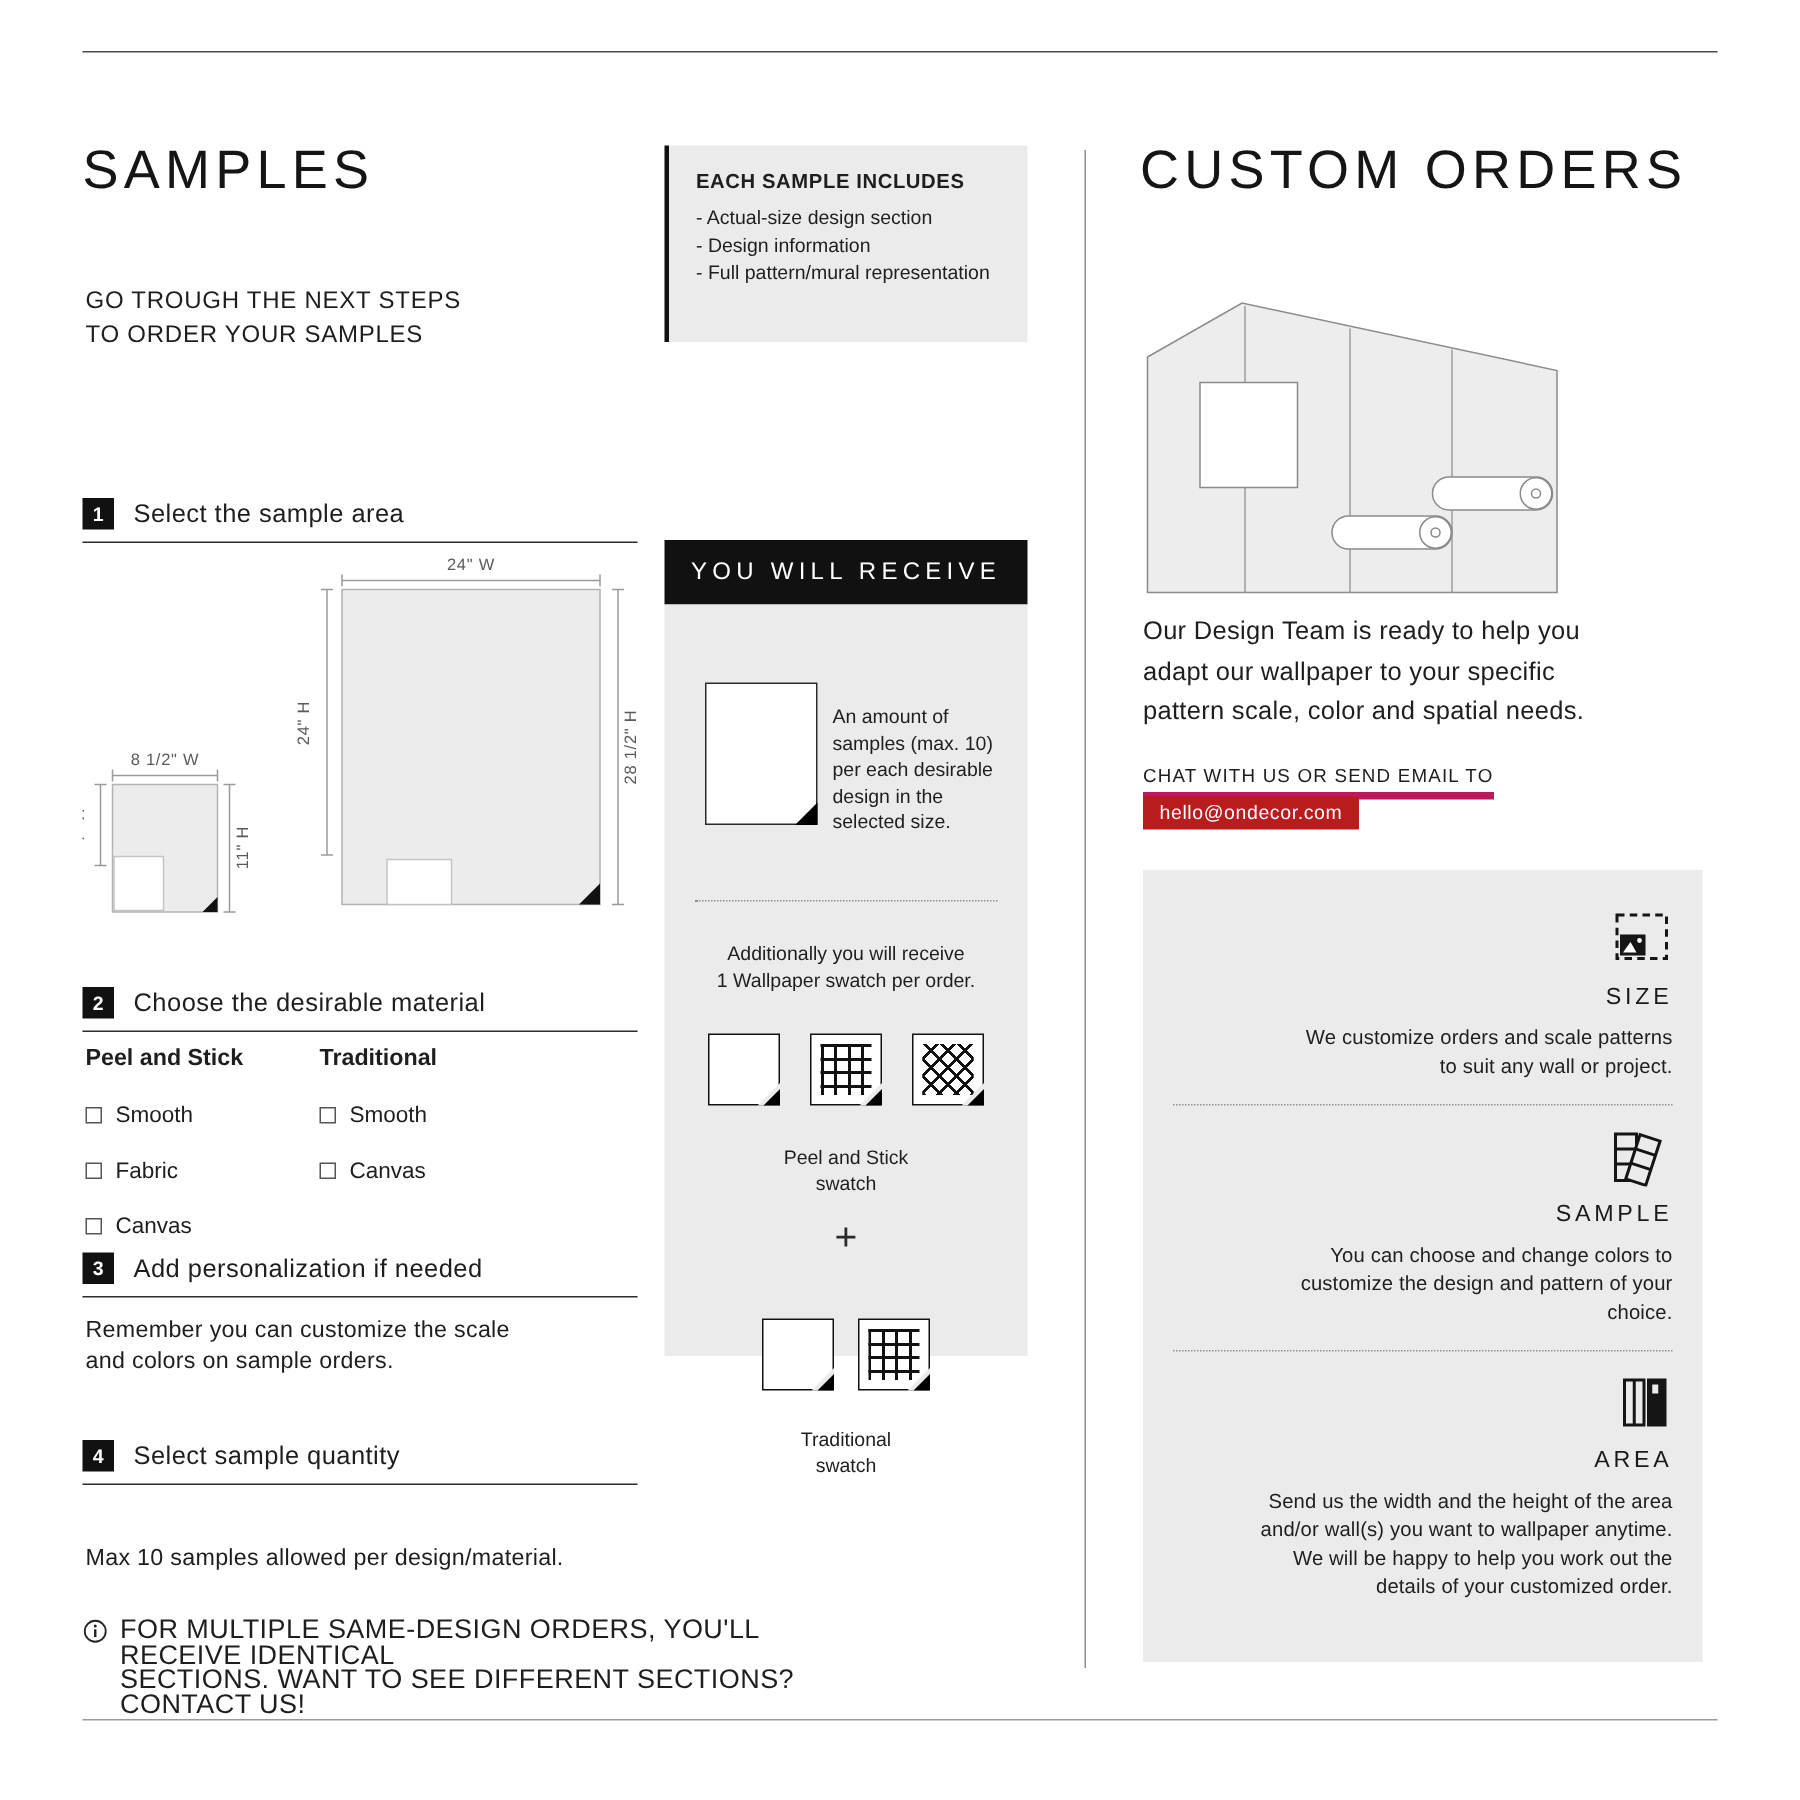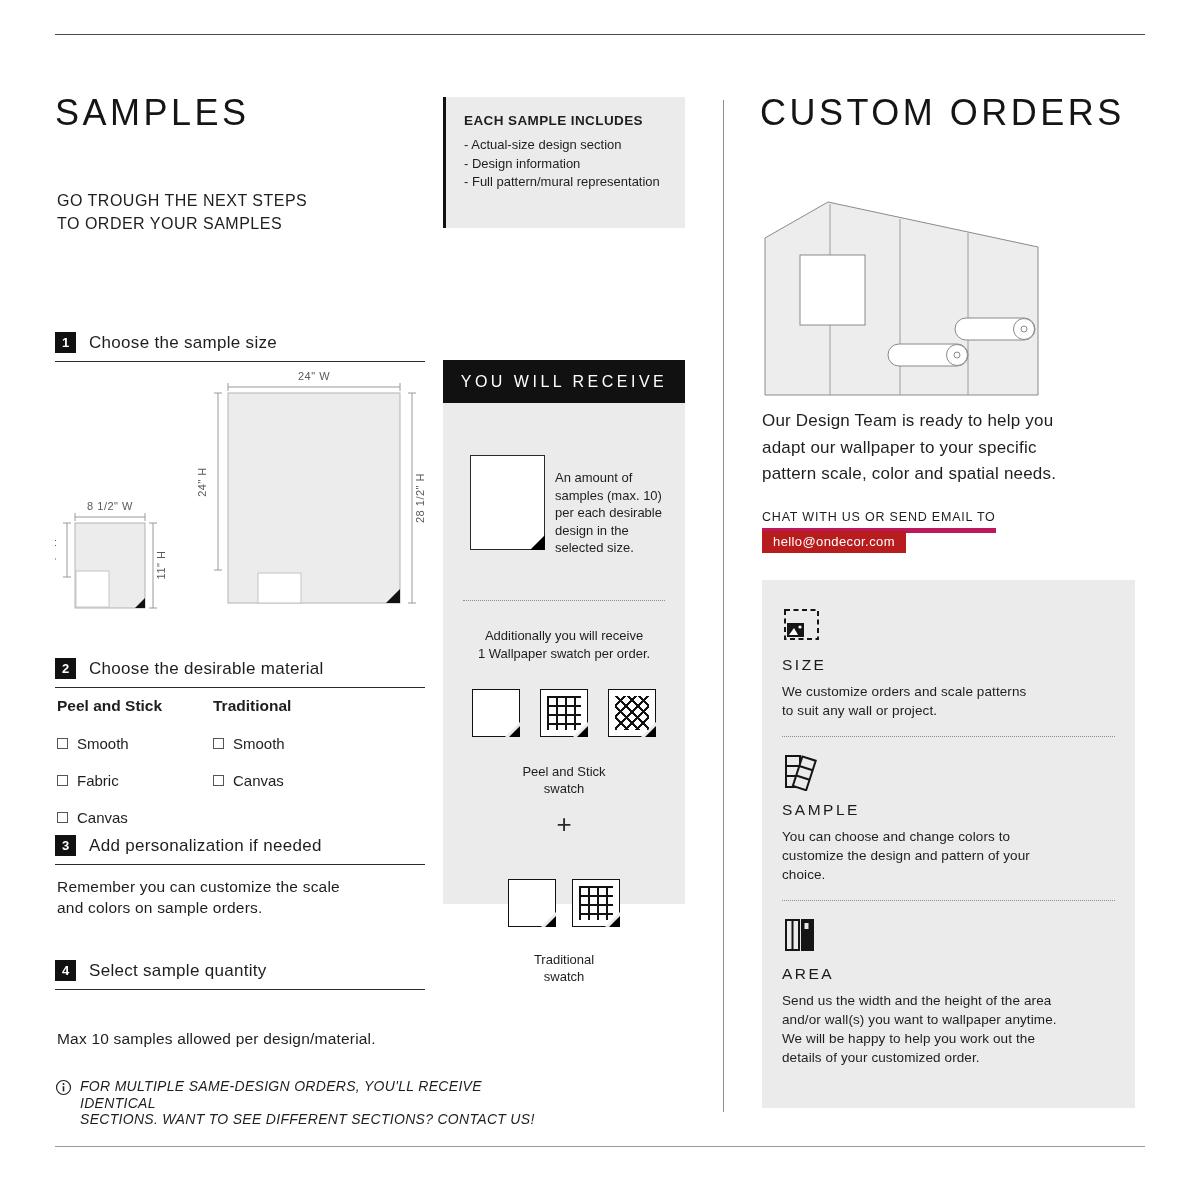--- a/index.html
+++ b/index.html
@@ -41,21 +41,21 @@
   .mat-col:first-child { width:156px; }
   .mat-title { font-weight:700; font-size:15.5px; margin-bottom:10px; }
   .mat-opt { display:flex; align-items:center; gap:9px; font-size:15px; margin-bottom:7px;margin-top:20px; }
   .cbx { width:11px; height:11px; border:1.5px solid #555; background:#fff; flex:0 0 auto; }
 
   .body-text { position:absolute; font-size:15.5px; line-height:21px; letter-spacing:0.2px; }
   #step3-text { left:57px; top:876px; }
   #step4-text { left:57px; top:999px;margin-top:29px; }
 
   .footnote { position:absolute; left:55px; top:1078px; width:500px; display:flex; gap:8px; }
-  .footnote .txt { font-size:14px; line-height:16.5px; letter-spacing:0.3px;font-style:italic; }
+  .footnote .txt { font-size:18px; line-height:16.5px; letter-spacing:0.3px; }
   .footnote svg { margin-top:1px; flex:0 0 auto; }
 
   .banner { position:absolute; left:443px; top:360px; width:242px; height:43px; background:#111;
     color:#fff; display:flex; align-items:center; justify-content:center; font-size:16px; letter-spacing:3.5px; }
   .mid-panel { position:absolute; left:443px; top:403px; width:242px; height:501px; background:#ebebeb; }
 
   .sheet { position:absolute; left:27px; top:52px; width:75px; height:95px; background:#fff;
     border:1px solid #2a2a2a; }
   .fold::after { content:""; position:absolute; right:-1px; bottom:-1px; width:0; height:0;
     border-left:12px solid transparent; border-bottom:12px solid #000; }
@@ -87,21 +87,21 @@
 
   #house-illustration { position:absolute; left:760px; top:196px; }
 
   #custom-intro { left:762px; top:408px; font-size:17px; line-height:26.5px; letter-spacing:0.2px; position:absolute; }
   #contact-label { position:absolute; left:762px; top:510px; font-size:12.5px; letter-spacing:0.8px;
       border-bottom:5px solid #be185d; padding-bottom:4px; display:inline-block; }
   #email-box { position:absolute; left:762px; top:531px; background:#b91c1c; color:#fff; font-size:13px;
       letter-spacing:0.4px; padding:3px 11px 4px; }
 
   .right-panel { position:absolute; left:762px; top:580px; width:373px; height:528px; background:#ebebeb;
-      padding:28px 20px 0; }
+      padding:28px 20px 0;text-align:right; }
   .feature .ficon { height:40px; margin-bottom:8px; }
   .feature h3 { font-size:15.5px; font-weight:400; letter-spacing:2.5px; margin-bottom:8px; color:#1a1a1a; }
   .feature p { font-size:13.5px; line-height:19px; letter-spacing:0.1px; }
   .fdivider { margin:16px 0; }
 </style>
 </head>
 <body>
 
 <div class="page">
 
@@ -117,21 +117,21 @@
     <h2>EACH SAMPLE INCLUDES</h2>
     <ul>
       <li>Actual-size design section</li>
       <li>Design information</li>
       <li>Full pattern/mural representation</li>
     </ul>
   </div>
 
   <div class="step" id="step1">
     <span class="step-num">1</span>
-    <span class="step-label">Choose the sample size</span>
+    <span class="step-label">Select the sample area</span>
   </div>
 
   <svg id="size-diagram" width="380" height="260" viewBox="0 0 380 260">
 
     <rect x="173" y="25" width="172" height="210" fill="#ececec" stroke="#b3b3b3"></rect>
     <rect x="203" y="205" width="43" height="30" fill="#ffffff" stroke="#c4c4c4"></rect>
     <polygon points="331,235 345,221 345,235" fill="#111"></polygon>
 
     <line x1="173" y1="19" x2="345" y2="19" stroke="#9a9a9a"></line>
     <line x1="173" y1="15" x2="173" y2="23" stroke="#9a9a9a"></line>

